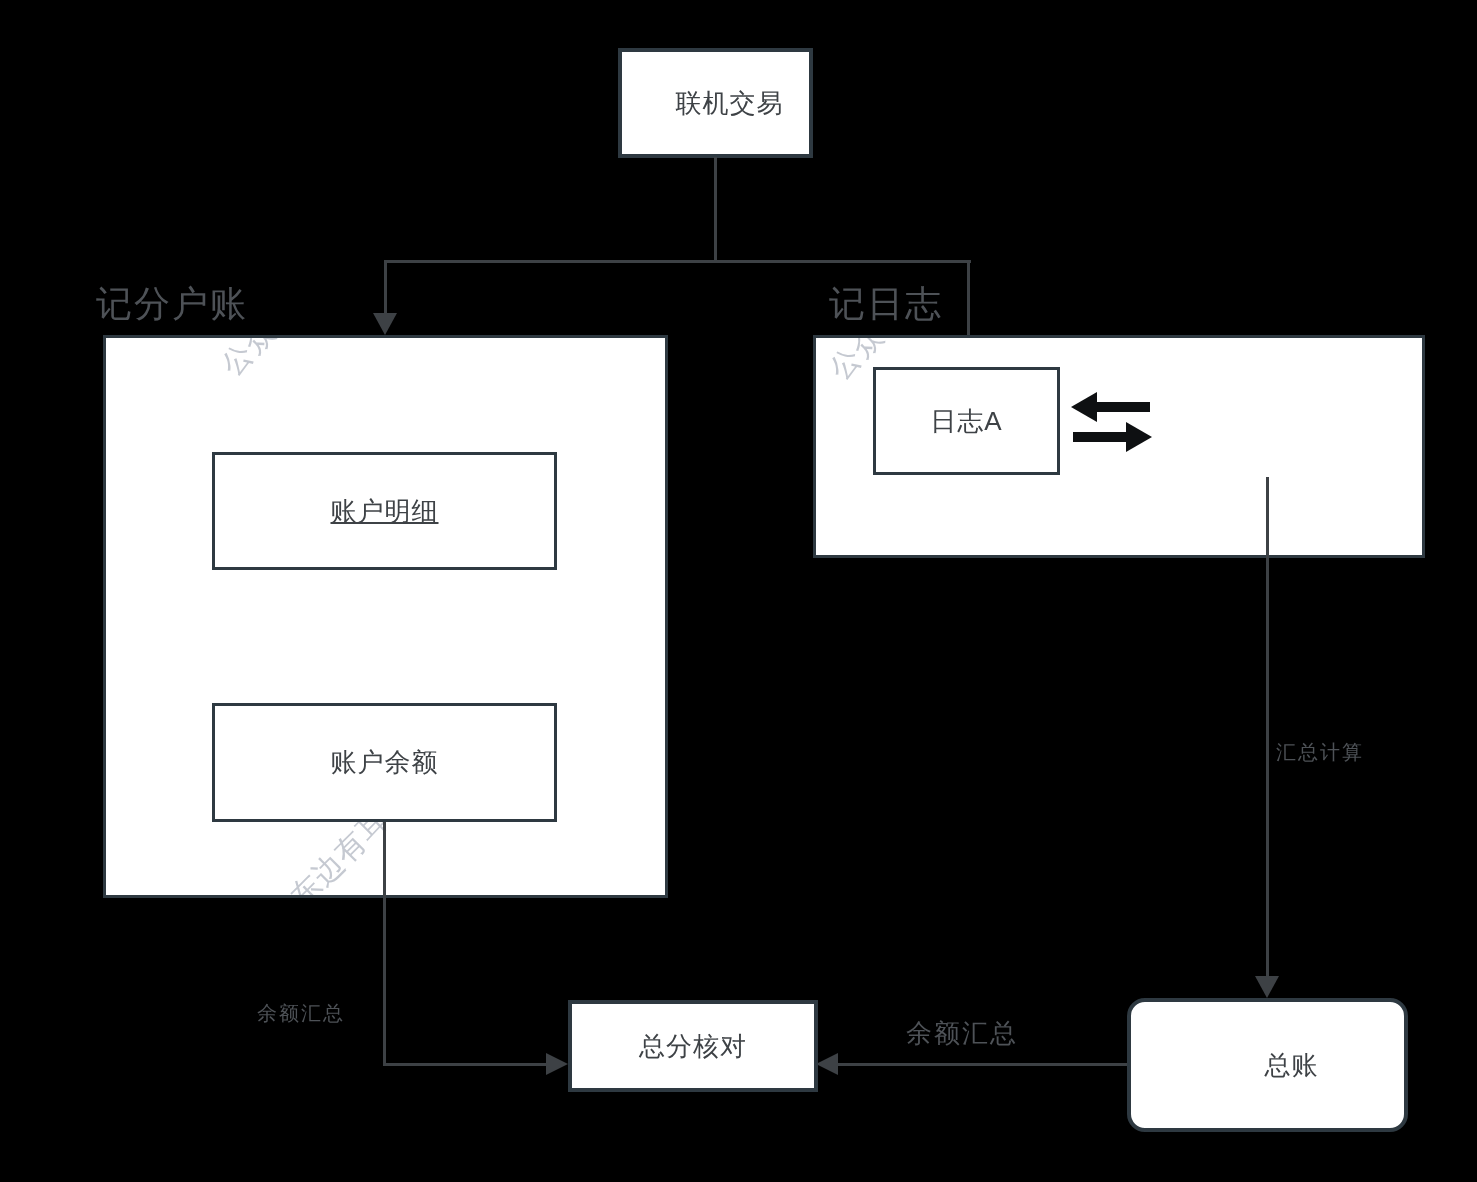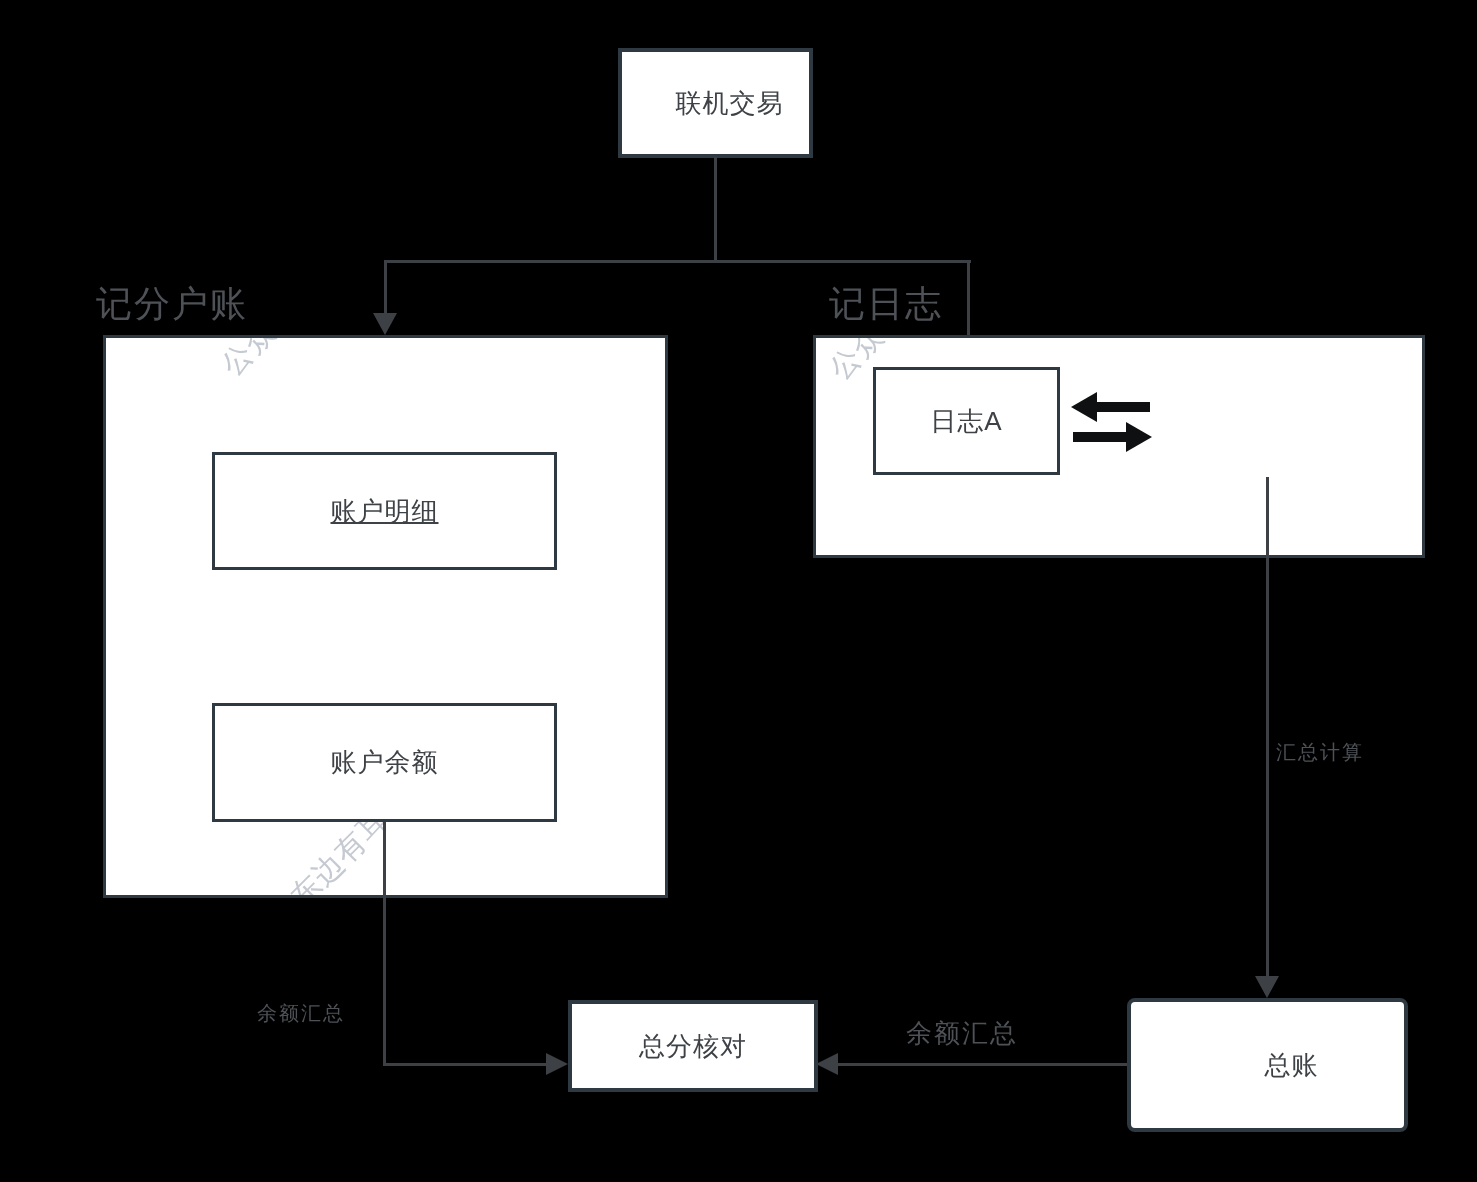--- a/index.html
+++ b/index.html
@@ -9,21 +9,21 @@
   *{box-sizing:border-box;margin:0;padding:0;}
   body{background:var(--bg);font-family:"Liberation Sans","DejaVu Sans",sans-serif;}
   .canvas{position:relative;width:1477px;height:1182px;background:var(--bg);overflow:hidden;}
   .node{position:absolute;background:var(--fill);border:3px solid var(--border);
         display:flex;align-items:center;justify-content:center;
         color:var(--boxtext);font-size:26px;letter-spacing:1px;}
   .node.thickb{border-width:4px;}
   .container{background:var(--fill);}
   .container{overflow:hidden;}
   .dashed{border-style:dashed;}
-  .rounded{border-radius:8px;padding-left:48px;}
+  .rounded{border-radius:18px;padding-left:48px;}
   .grp-label,.edge-label{position:absolute;color:var(--label);font-size:20px;letter-spacing:2px;white-space:nowrap;}
   .grp-label{font-size:36px;}
   .line{position:absolute;background:var(--line);}
   .arr{position:absolute;width:0;height:0;}
   .arr-down{border-left:12px solid transparent;border-right:12px solid transparent;border-top:22px solid var(--line);}
   .arr-right{border-top:11px solid transparent;border-bottom:11px solid transparent;border-left:22px solid var(--line);}
   .arr-left{border-top:11px solid transparent;border-bottom:11px solid transparent;border-right:22px solid var(--line);}
   .thick-shaft{position:absolute;background:var(--thick);}
   .thick-head{position:absolute;width:0;height:0;}
   .thick-head.left{border-top:15px solid transparent;border-bottom:15px solid transparent;border-right:26px solid var(--thick);}

